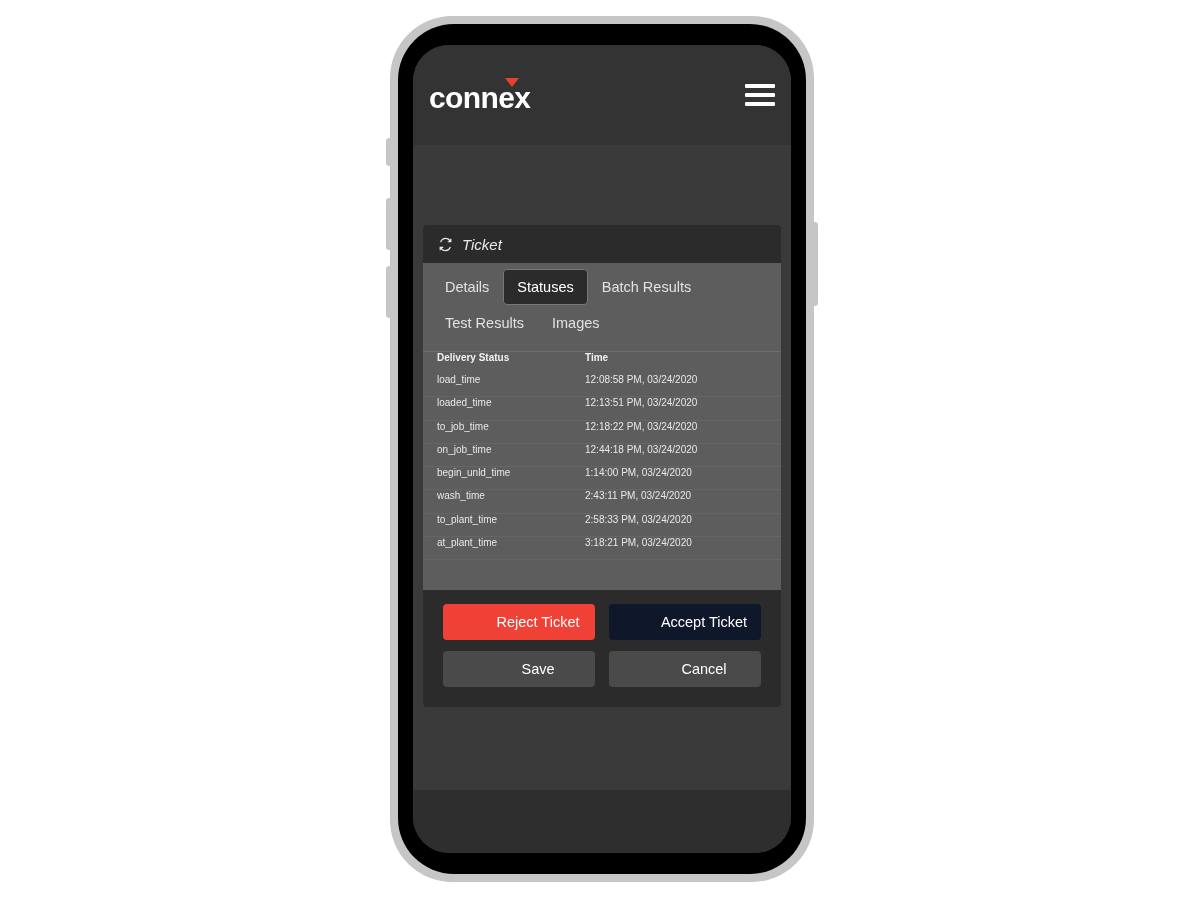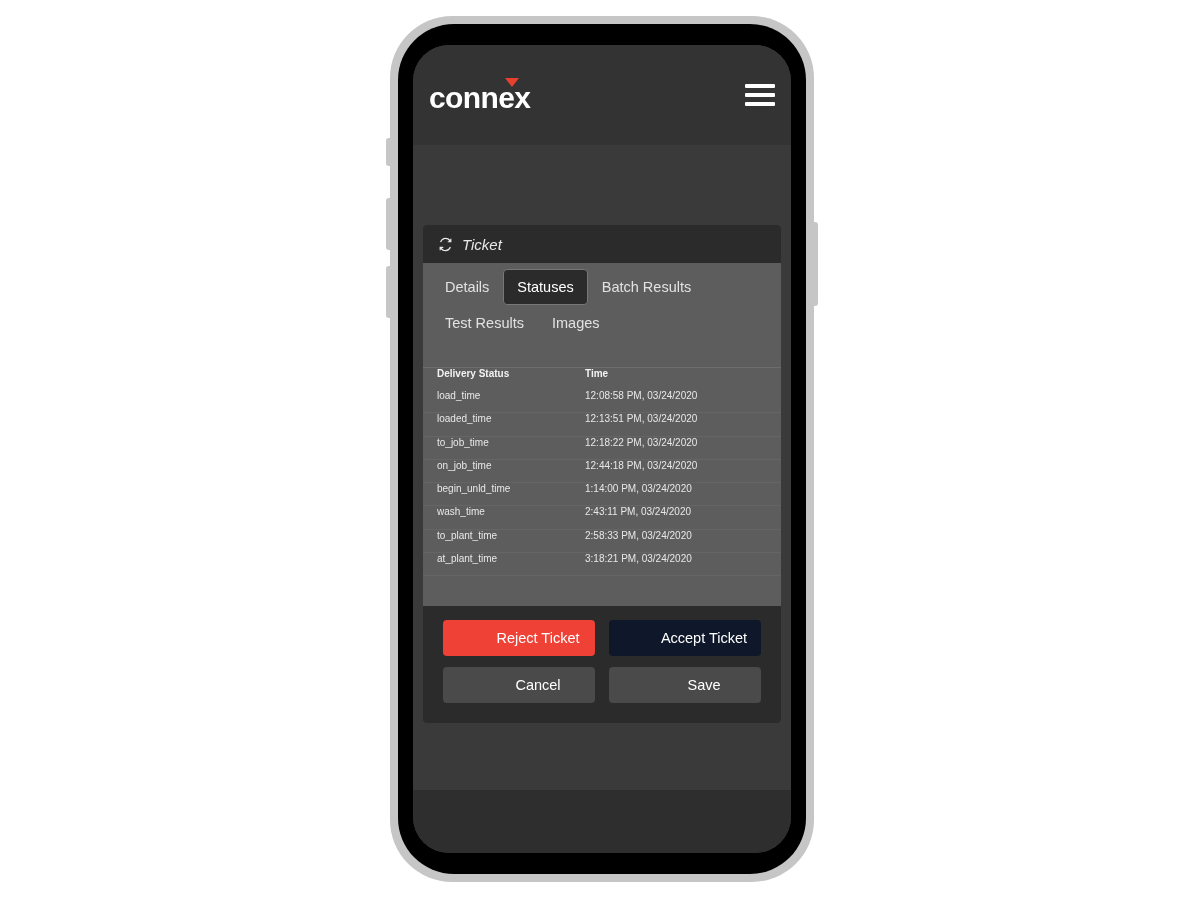--- a/index.html
+++ b/index.html
@@ -168,21 +168,21 @@
   }
   .refresh-icon {
     width: 15px;
     height: 15px;
     display: inline-block;
   }
 
   
   .tabs {
     background: #5d5d5d;
-    padding: 6px 8px 26px 8px;
+    padding: 6px 8px 10px 8px;
     border-bottom: 1px solid #6d6d6d;
   }
   .tab-row {
     display: flex;
     align-items: center;
   }
   .tab {
     color: #e2e2e2;
     font-size: 14.5px;
     padding: 9px 13px;
@@ -348,22 +348,22 @@
 
           <div class="trow blank"></div>
         </div>
 
         <div class="actions">
           <div class="btn-row">
             <button class="btn btn-reject">Reject Ticket</button>
             <button class="btn btn-accept">Accept Ticket</button>
           </div>
           <div class="btn-row">
+            <button class="btn btn-neutral">Save</button>
             <button class="btn btn-neutral">Cancel</button>
-            <button class="btn btn-neutral">Save</button>
           </div>
         </div>
 
       </div>
     </div>
 
     <div class="app-footer"></div>
 
   </div>
 </div>

